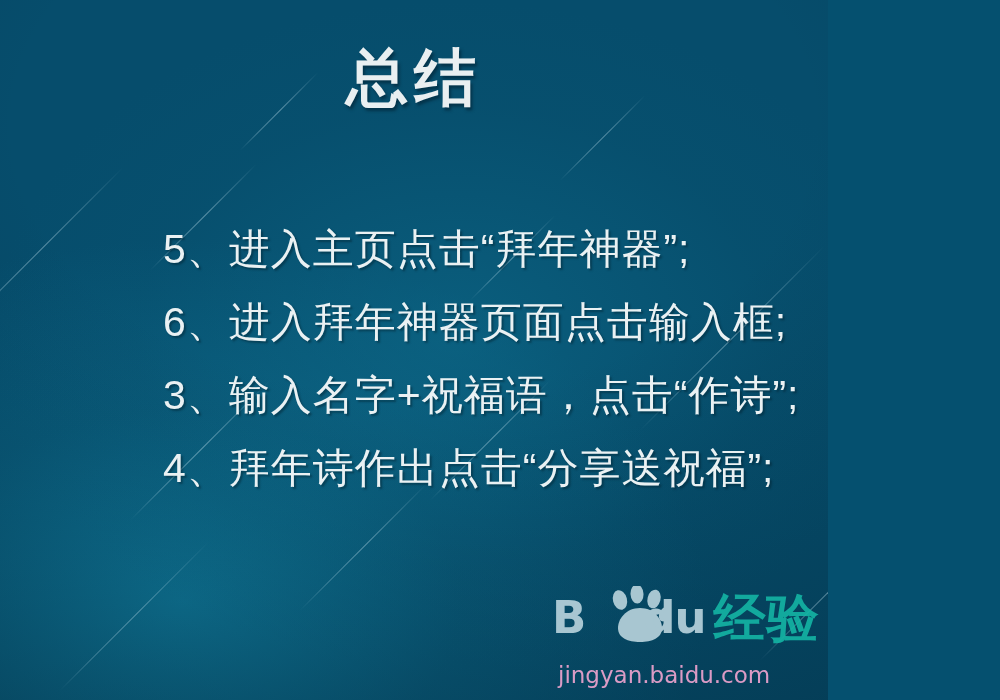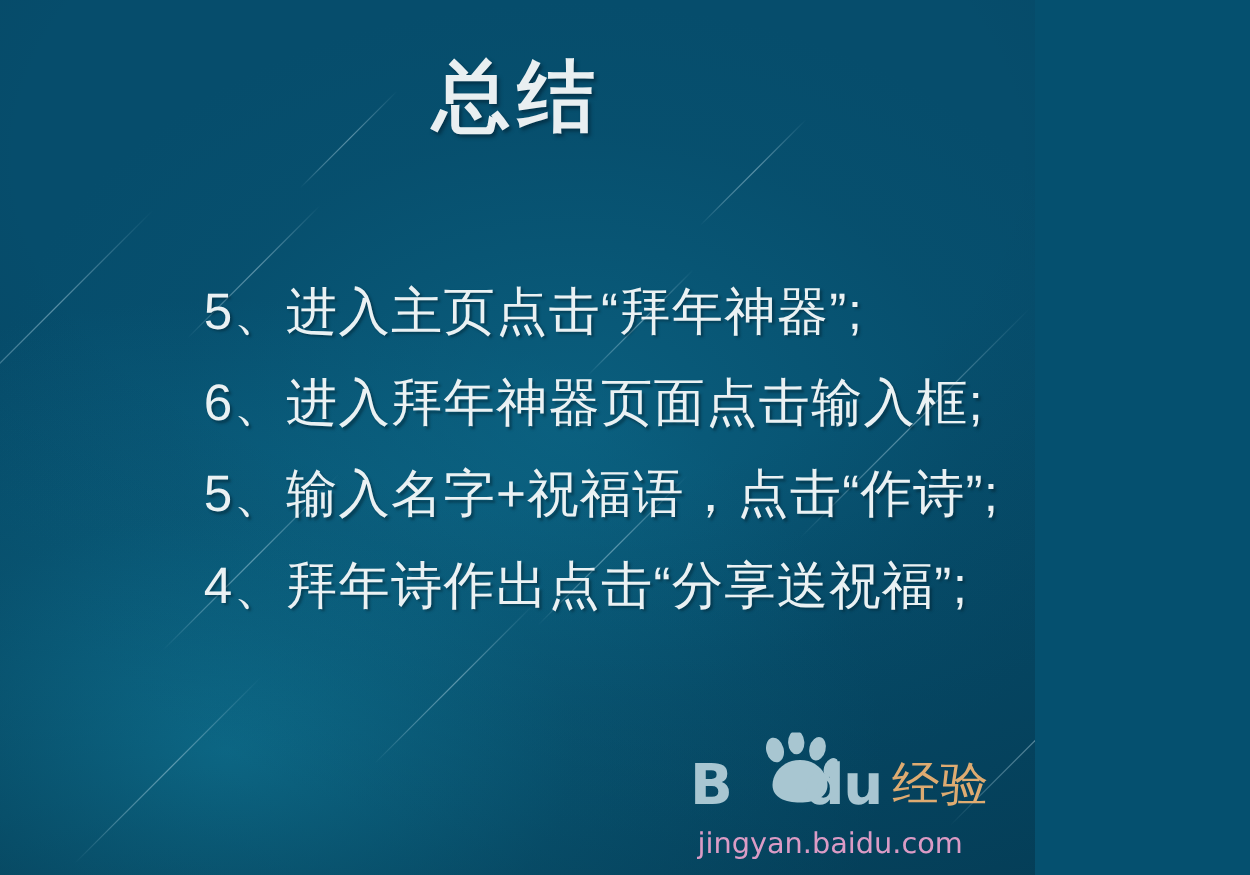--- a/index.html
+++ b/index.html
@@ -97,43 +97,43 @@
     bottom: 6px;
     width: 268px;
     height: 108px;
     opacity: 0.88;
   }
   .wm-row {
     position: absolute;
     left: 0;
     top: 6px;
     display: flex;
-    align-items: flex-end;
+    align-items: flex-start;
     height: 62px;
   }
   .wm-paw {
     position: absolute;
     left: 58px;
     top: 0px;
     width: 60px;
     height: 58px;
   }
   .wm-brand {
     font-size: 45px;
     font-weight: bold;
     color: #bfd8e1;
     letter-spacing: -1px;
     line-height: 52px;
     font-family: "DejaVu Sans", "Liberation Sans", sans-serif;
   }
   .wm-brand .gap { display: inline-block; width: 58px; }
   .wm-cn {
-    font-size: 38px;
-    font-weight: normal;
-    color: #fdba74;
+    font-size: 52px;
+    font-weight: bold;
+    color: #14b8a6;
     line-height: 52px;
     margin-left: 8px;
     letter-spacing: 1px;
   }
   .wm-url {
     position: absolute;
     left: 6px;
     bottom: 6px;
     font-size: 23px;
     color: #f9a8d4;
@@ -166,21 +166,21 @@
     <div class="streak" style="left:240px; top:150px; width:110px;"></div>
   </div>
 
   <div class="content">
 
     <div class="slide-title">总结</div>
 
     <div class="body-list">
       <div class="body-line">5、进入主页点击“拜年神器”;</div>
       <div class="body-line">6、进入拜年神器页面点击输入框;</div>
-      <div class="body-line">5、输入名字+祝福语，点击“作诗”;</div>
+      <div class="body-line">3、输入名字+祝福语，点击“作诗”;</div>
       <div class="body-line">4、拜年诗作出点击“分享送祝福”;</div>
     </div>
 
   </div>
 
   <div class="watermark">
 
     <div class="wm-paw">
       <svg width="60" height="58" viewBox="0 0 60 58" xmlns="http://www.w3.org/2000/svg">
         <ellipse cx="10" cy="14" rx="7" ry="10" fill="#bfd8e1" transform="rotate(-14 10 14)"></ellipse>

